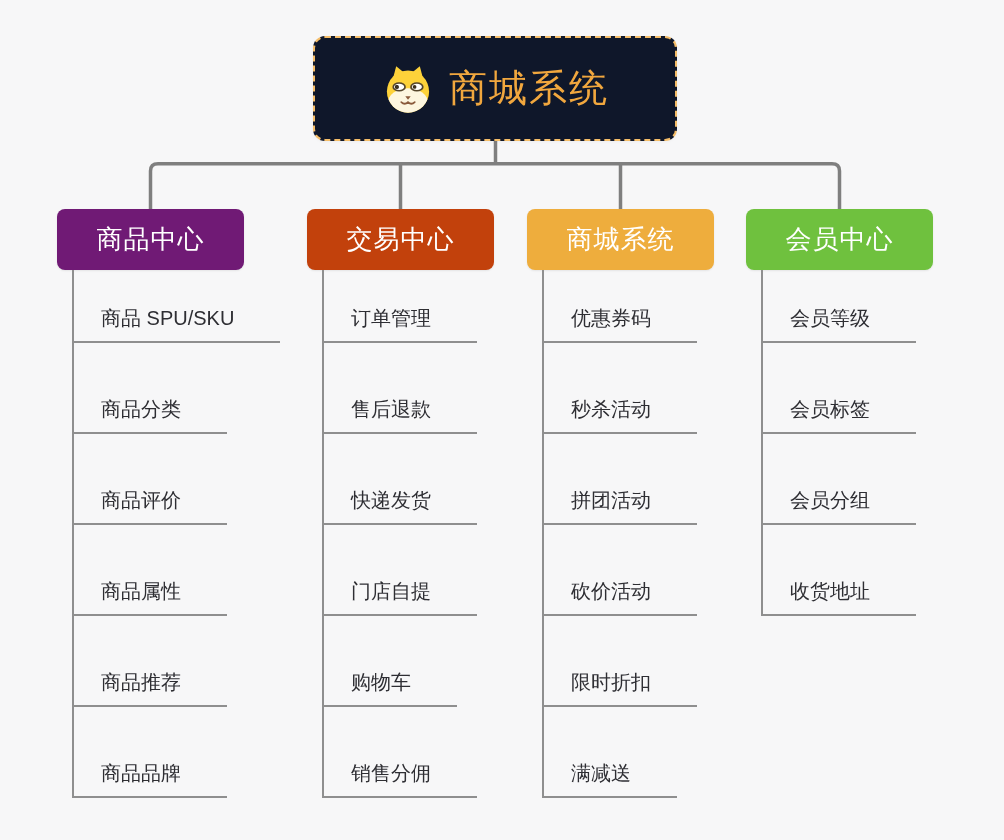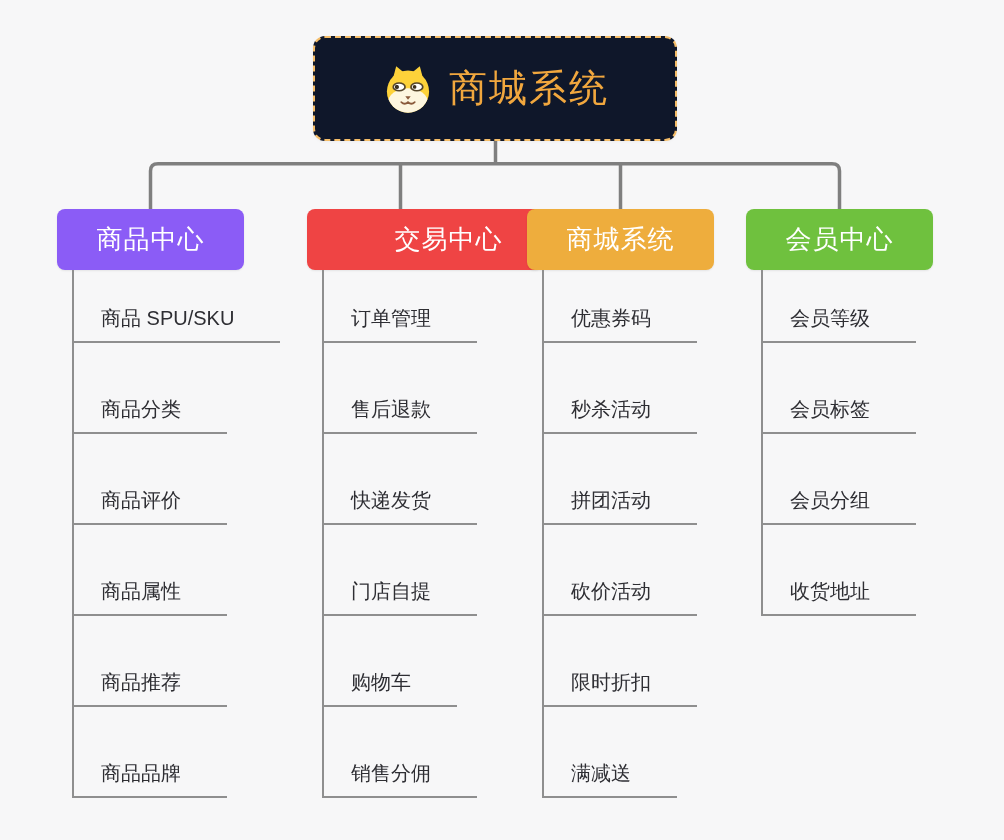--- a/index.html
+++ b/index.html
@@ -100,35 +100,35 @@
       <circle cx="18.8" cy="29.6" r="2.2" fill="#3e3categorie220"></circle>
       <circle cx="18.8" cy="29.6" r="2.2" fill="#3e3220"></circle>
       <circle cx="39.8" cy="29.6" r="2.2" fill="#3e3220"></circle>
       <path d="M28.8 40.5 h6.4 l-3.2 4.2 z" fill="#8a5a3b"></path>
       <path d="M24 47.5 Q28 51.5 32 47.5 Q36 51.5 40 47.5" fill="none" stroke="#8a5a3b" stroke-width="2" stroke-linecap="round"></path>
     </svg>
     <span class="root-title">商城系统</span>
   </div>
 
   <div class="column col-0">
-    <div class="branch-header" style="background: #8b5cf6;">
+    <div class="branch-header" style="background: #701a75;">
       <span>商品中心</span>
     </div>
     <ul class="branch-items">
       <li class="leaf-item">商品 SPU/SKU</li>
       <li class="leaf-item">商品分类</li>
       <li class="leaf-item">商品评价</li>
       <li class="leaf-item">商品属性</li>
       <li class="leaf-item">商品推荐</li>
       <li class="leaf-item">商品品牌</li>
     </ul>
   </div>
 
   <div class="column col-1">
-    <div class="branch-header" style="background: #ef4444; padding-left: 48px;">
+    <div class="branch-header" style="background: #c2410c;">
       <span>交易中心</span>
     </div>
     <ul class="branch-items">
       <li class="leaf-item">订单管理</li>
       <li class="leaf-item">售后退款</li>
       <li class="leaf-item">快递发货</li>
       <li class="leaf-item">门店自提</li>
       <li class="leaf-item">购物车</li>
       <li class="leaf-item">销售分佣</li>
     </ul>

